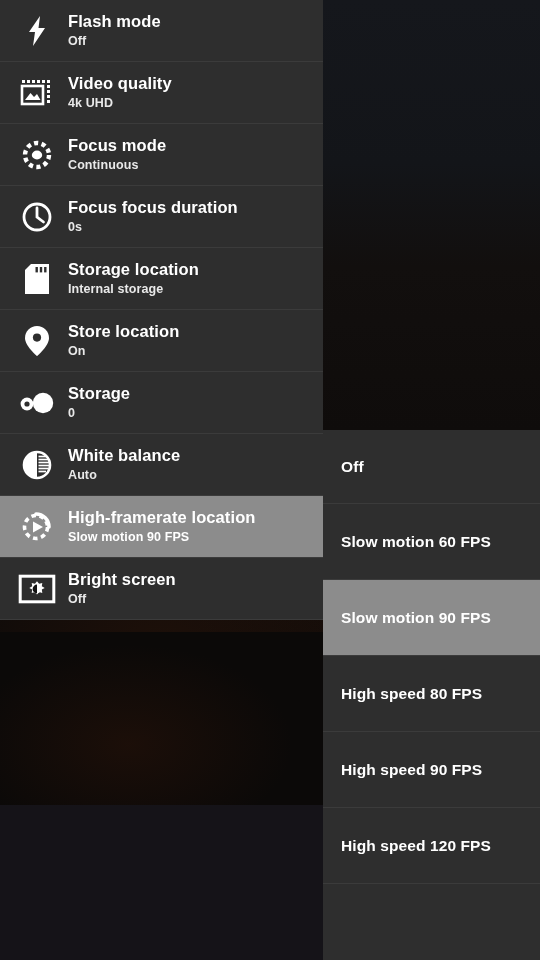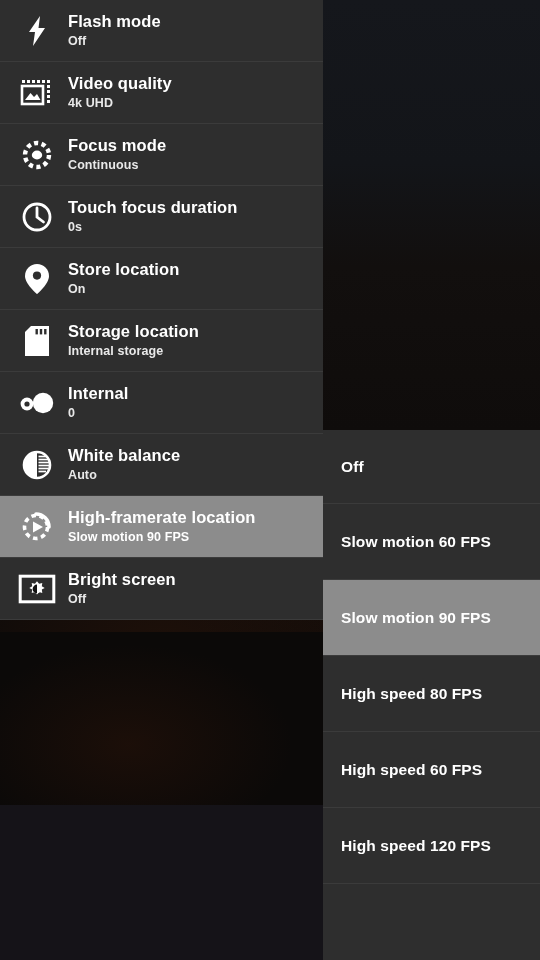--- a/index.html
+++ b/index.html
@@ -181,62 +181,62 @@
         </span>
       </div>
       <div class="setting-row">
         <span class="icon-wrap">
           <svg width="34" height="34" viewBox="0 0 34 34">
         <circle cx="17" cy="17" r="13" fill="none" stroke="white" stroke-width="2.8"></circle>
         <path d="M17 8 V17 L23.5 22" fill="none" stroke="white" stroke-width="2.8" stroke-linecap="round"></path>
       </svg>
         </span>
         <span class="setting-text">
-          <span class="setting-title">Touch focus duration</span>
+          <span class="setting-title">Focus focus duration</span>
           <span class="setting-value">0s</span>
-        </span>
-      </div>
-      <div class="setting-row">
-        <span class="icon-wrap">
-          <svg width="30" height="34" viewBox="0 0 30 34">
-        <path d="M15 2 C8.4 2 3 7.3 3 13.9 C3 22 15 32 15 32 C15 32 27 22 27 13.9 C27 7.3 21.6 2 15 2 Z" fill="white"></path>
-        <circle cx="15" cy="13.6" r="4.1" fill="#2e2e2e"></circle>
-      </svg>
-        </span>
-        <span class="setting-text">
-          <span class="setting-title">Store location</span>
-          <span class="setting-value">On</span>
         </span>
       </div>
       <div class="setting-row">
         <span class="icon-wrap">
           <svg width="30" height="34" viewBox="0 0 30 34">
         <path d="M9 2 H27 V32 H3 V8 Z" fill="white"></path>
         <g fill="#2e2e2e">
           <rect x="13.5" y="5" width="2.4" height="5.4"></rect>
           <rect x="17.8" y="5" width="2.4" height="5.4"></rect>
           <rect x="22.1" y="5" width="2.4" height="5.4"></rect>
         </g>
       </svg>
         </span>
         <span class="setting-text">
           <span class="setting-title">Storage location</span>
           <span class="setting-value">Internal storage</span>
         </span>
       </div>
       <div class="setting-row">
         <span class="icon-wrap">
+          <svg width="30" height="34" viewBox="0 0 30 34">
+        <path d="M15 2 C8.4 2 3 7.3 3 13.9 C3 22 15 32 15 32 C15 32 27 22 27 13.9 C27 7.3 21.6 2 15 2 Z" fill="white"></path>
+        <circle cx="15" cy="13.6" r="4.1" fill="#2e2e2e"></circle>
+      </svg>
+        </span>
+        <span class="setting-text">
+          <span class="setting-title">Store location</span>
+          <span class="setting-value">On</span>
+        </span>
+      </div>
+      <div class="setting-row">
+        <span class="icon-wrap">
           <svg width="40" height="26" viewBox="0 0 40 26">
         <circle cx="10" cy="14" r="6.4" fill="white"></circle>
         <circle cx="10" cy="14" r="2.6" fill="#2e2e2e"></circle>
         <circle cx="26" cy="13" r="10.2" fill="white"></circle>
       </svg>
         </span>
         <span class="setting-text">
-          <span class="setting-title">Internal</span>
+          <span class="setting-title">Storage</span>
           <span class="setting-value">0</span>
         </span>
       </div>
       <div class="setting-row">
         <span class="icon-wrap">
           <svg width="34" height="34" viewBox="0 0 34 34">
         <circle cx="17" cy="17" r="13" fill="none" stroke="white" stroke-width="2.6"></circle>
         <path d="M17 4.5 A12.5 12.5 0 0 0 17 29.5 Z" fill="white"></path>
         <g stroke="white" stroke-width="1.7">
           <line x1="18.5" y1="8.5" x2="26" y2="8.5"></line>
@@ -289,20 +289,20 @@
       <div class="option-row">
         <span>Slow motion 60 FPS</span>
       </div>
       <div class="option-row selected">
         <span>Slow motion 90 FPS</span>
       </div>
       <div class="option-row">
         <span>High speed 80 FPS</span>
       </div>
       <div class="option-row">
-        <span>High speed 60 FPS</span>
+        <span>High speed 90 FPS</span>
       </div>
       <div class="option-row">
         <span>High speed 120 FPS</span>
       </div>
     </div>
 
 </div>
 
 </body></html>

